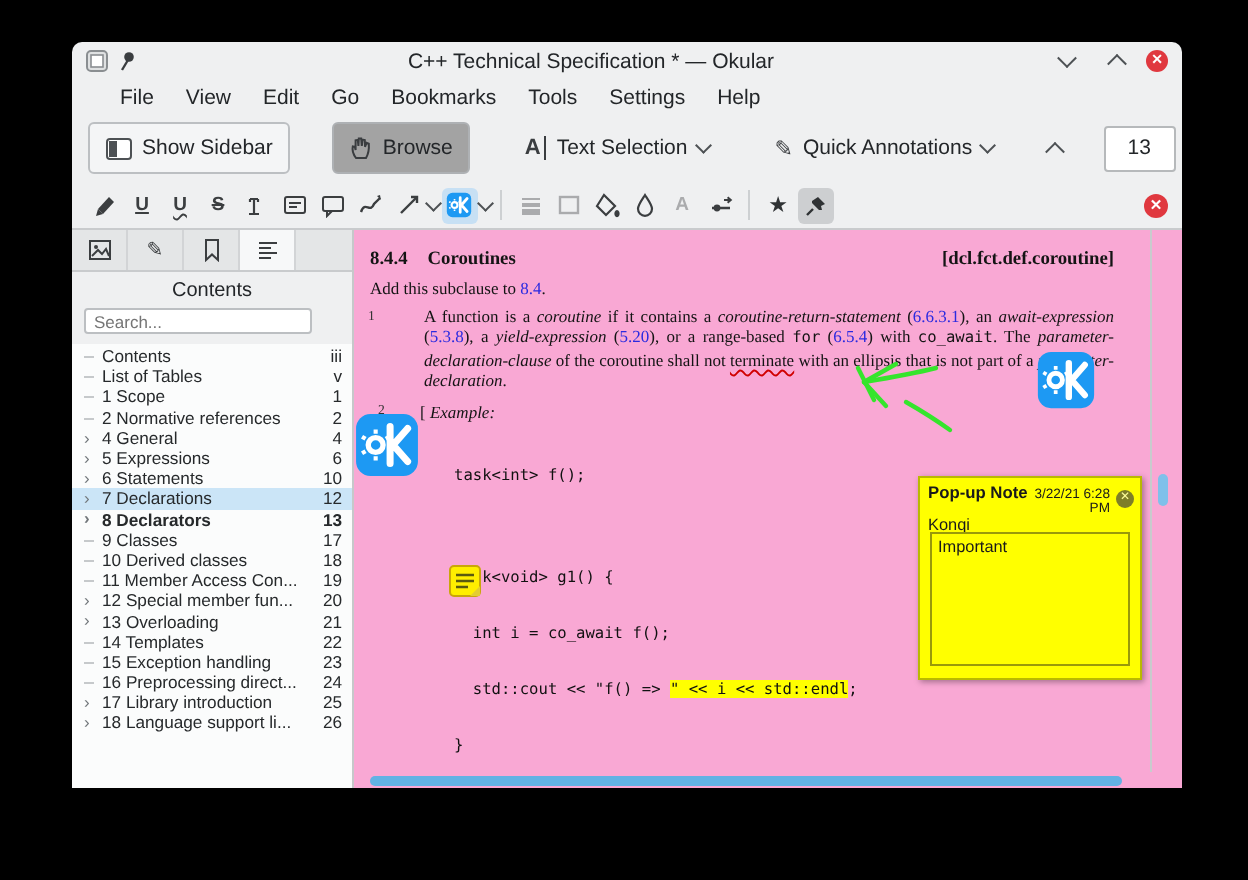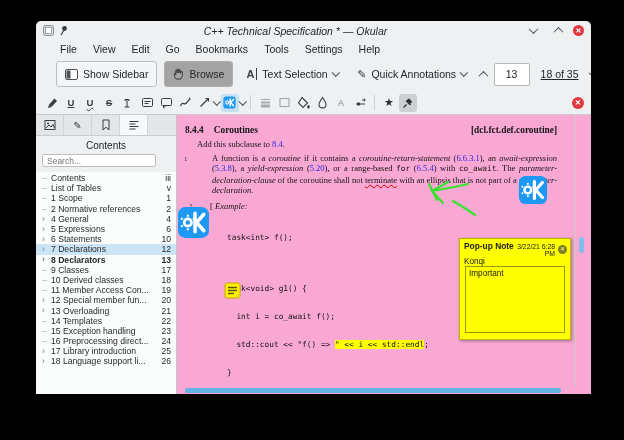--- a/index.html
+++ b/index.html
@@ -1,30 +1,30 @@
 <!DOCTYPE html>
 <html><head>
 <meta charset="utf-8">
 <style>
   html,body{margin:0;padding:0;}
   body{width:624px;height:440px;background:#000;font-family:"Liberation Sans",sans-serif;position:relative;overflow:hidden;}
   .window{position:absolute;left:36px;top:21px;width:555px;height:373px;background:#eff0f1;border-radius:5px 5px 0 0;overflow:hidden;box-shadow:0 0 0 1px rgba(0,0,0,.35);}
   
   .titlebar{height:19px;display:flex;align-items:center;padding:0 7px;gap:5px;}
-  .title{flex:1;text-align:center;font-size:10.5px;color:#232629;white-space:nowrap;font-style:italic;}
+  .title{flex:1;text-align:center;font-size:10.5px;color:#232629;white-space:nowrap;}
   .chev{display:inline-block;width:6px;height:6px;border-right:1.5px solid #4d5154;border-bottom:1.5px solid #4d5154;}
   .chev.up{transform:rotate(-135deg) translate(-1px,-1px);}
   .chev.down{transform:rotate(45deg) translate(-1px,-1px);}
   .chev.small{width:4.5px;height:4.5px;border-width:1.3px;}
   .wclose{width:11px;height:11px;border-radius:50%;background:#e0383f;color:#fff;font-size:7px;line-height:11px;text-align:center;font-weight:bold;}
   
   .menubar{height:17px;display:flex;align-items:center;padding:0 16px;font-size:10.5px;color:#232629;}
   .menu-item{padding:1px 8px;}
   
-  .toolbar{height:34px;display:flex;align-items:center;padding:0 20px;gap:7px;font-size:10.5px;color:#232629;}
+  .toolbar{height:34px;display:flex;align-items:center;padding:0 8px;gap:21px;font-size:10.5px;color:#232629;}
   .tb{display:flex;align-items:center;gap:5px;height:24px;padding:0 8px;border-radius:3px;white-space:nowrap;}
   .tb.framed{border:1px solid #bcbfc2;background:#f4f5f6;}
   .tb.pressed{border:1px solid #aeb1b4;background:#a3a3a3;}
   .tb.flat{padding:0 6px;}
   .pageinput{width:30px;height:19px;border:1px solid #b6b9bb;border-radius:2px;background:#fff;text-align:center;font-size:10.5px;font-family:"Liberation Sans",sans-serif;color:#232629;}
   .pageof{padding:0 4px;white-space:nowrap;text-decoration:underline;}
   .navbtn{width:20px;height:20px;display:flex;align-items:center;justify-content:center;}
   
   .annbar{height:23px;display:flex;align-items:center;gap:1px;padding:0 7px;border-bottom:1px solid #c9cbcd;}
   .ai{width:18px;height:18px;display:flex;align-items:center;justify-content:center;border-radius:3px;flex:none;}
@@ -53,21 +53,21 @@
   .tguide{width:9px;flex:none;position:relative;}
   .tguide::before{content:"";position:absolute;left:0;top:0;width:5px;border-top:1px solid #c6c9cb;}
   .tlabel{flex:1;overflow:hidden;}
   .tpage{margin-left:4px;}
   
   .doc{flex:1;position:relative;background:#f9a8d4;overflow:hidden;}
   .page-border{position:absolute;left:398px;top:0;bottom:8px;width:1px;background:#c9cbcd;}
   .doc-body{position:absolute;left:0;top:0;width:392px;font-family:"Liberation Serif",serif;color:#141414;}
   .h-row{display:flex;justify-content:space-between;padding:10px 12px 0 8px;font-weight:bold;font-size:9.4px;}
   .h-num{margin-right:10px;}
-  .intro{padding:4px 0 0 8px;font-size:8.5px;margin-left:12px;}
+  .intro{padding:4px 0 0 8px;font-size:8.5px;}
   .para{position:relative;margin:4px 12px 0 35px;font-size:8.5px;line-height:10.4px;text-align:justify;}
   .pnum{position:absolute;left:-28px;top:1px;font-size:6.8px;color:#333;}
   .link{color:#2a2ae0;}
   i{font-style:italic;}
   .mono{font-family:"DejaVu Sans Mono",monospace;font-size:7.8px;}
   .hl{background:#ffff00;}
   .sq{text-decoration:underline wavy #d00000;text-decoration-thickness:1px;text-decoration-skip-ink:none;}
   .exline{margin:5px 0 0 33px;font-size:8.5px;position:relative;}
   .code{margin:4px 0 0 50px;font-family:"DejaVu Sans Mono",monospace;font-size:7.8px;line-height:9.3px;white-space:pre;color:#111;}
   .gap{height:4.5px;}

